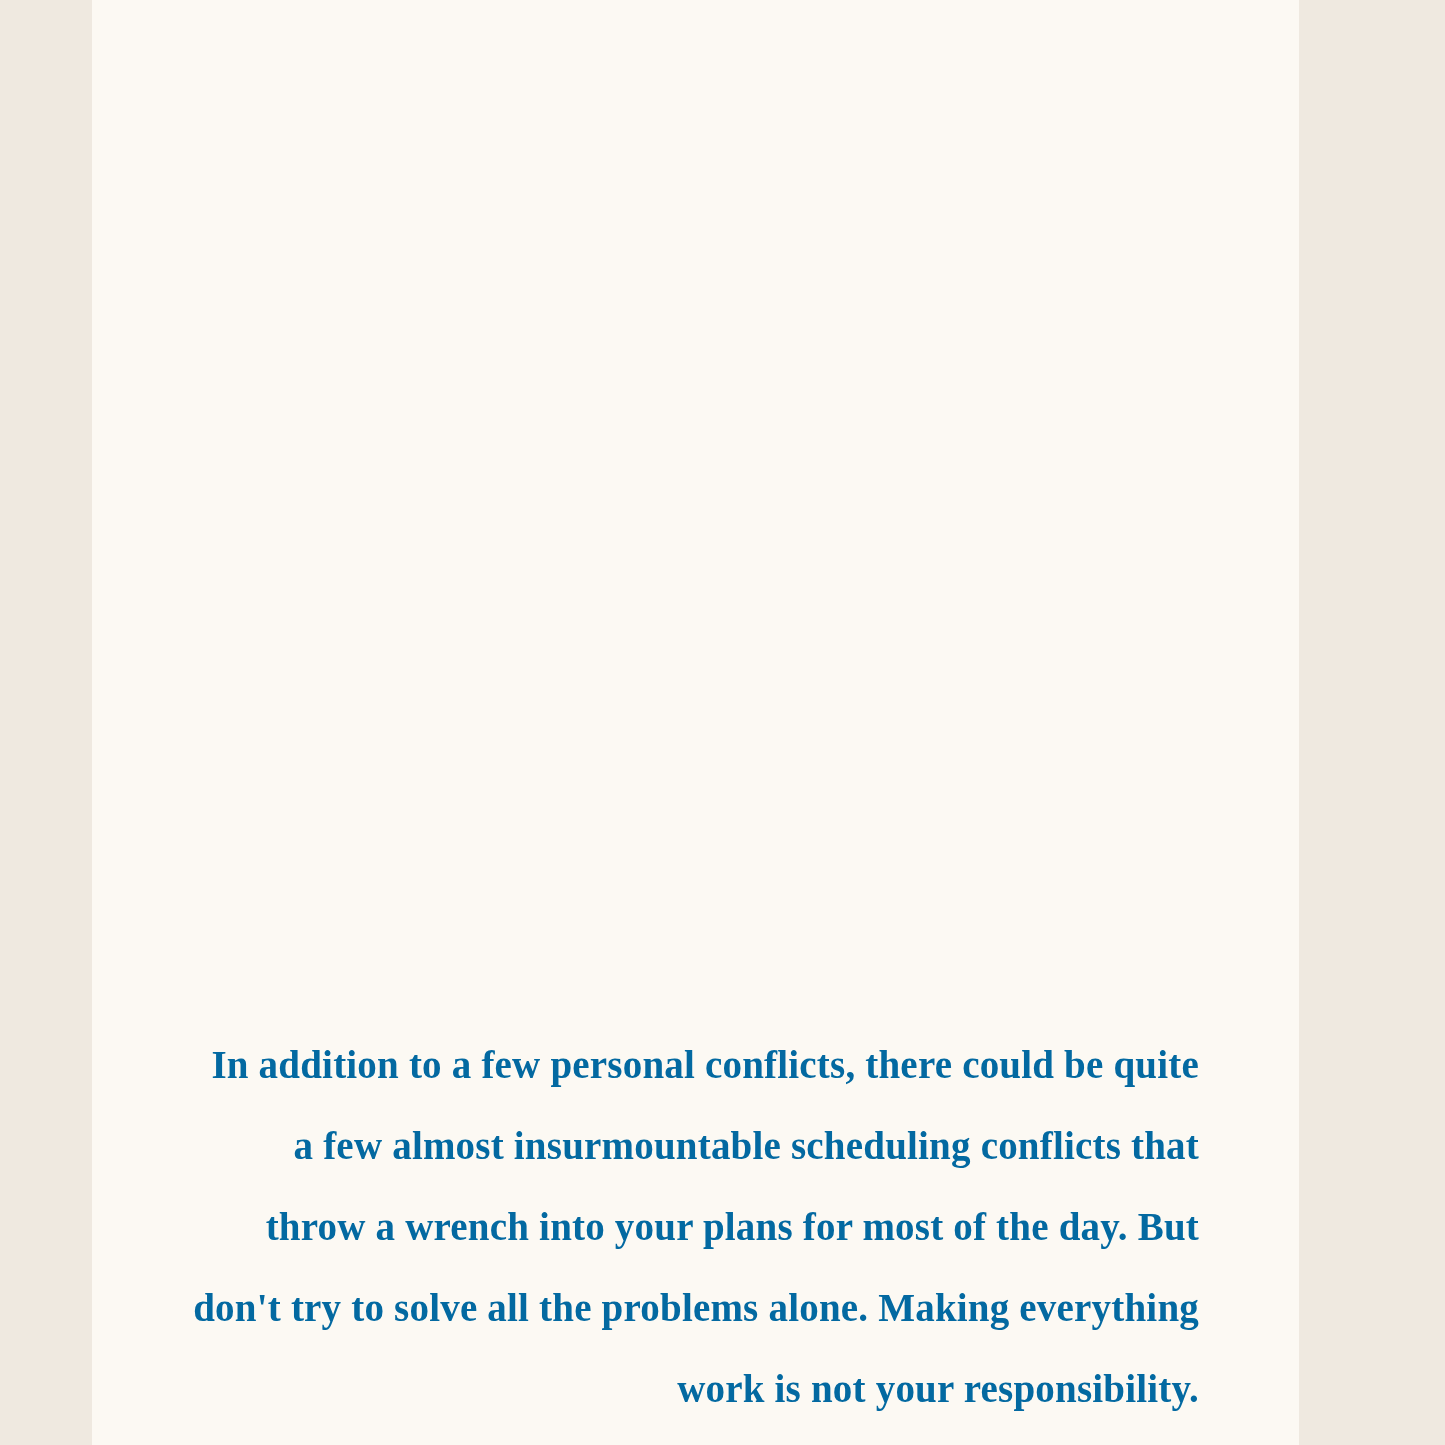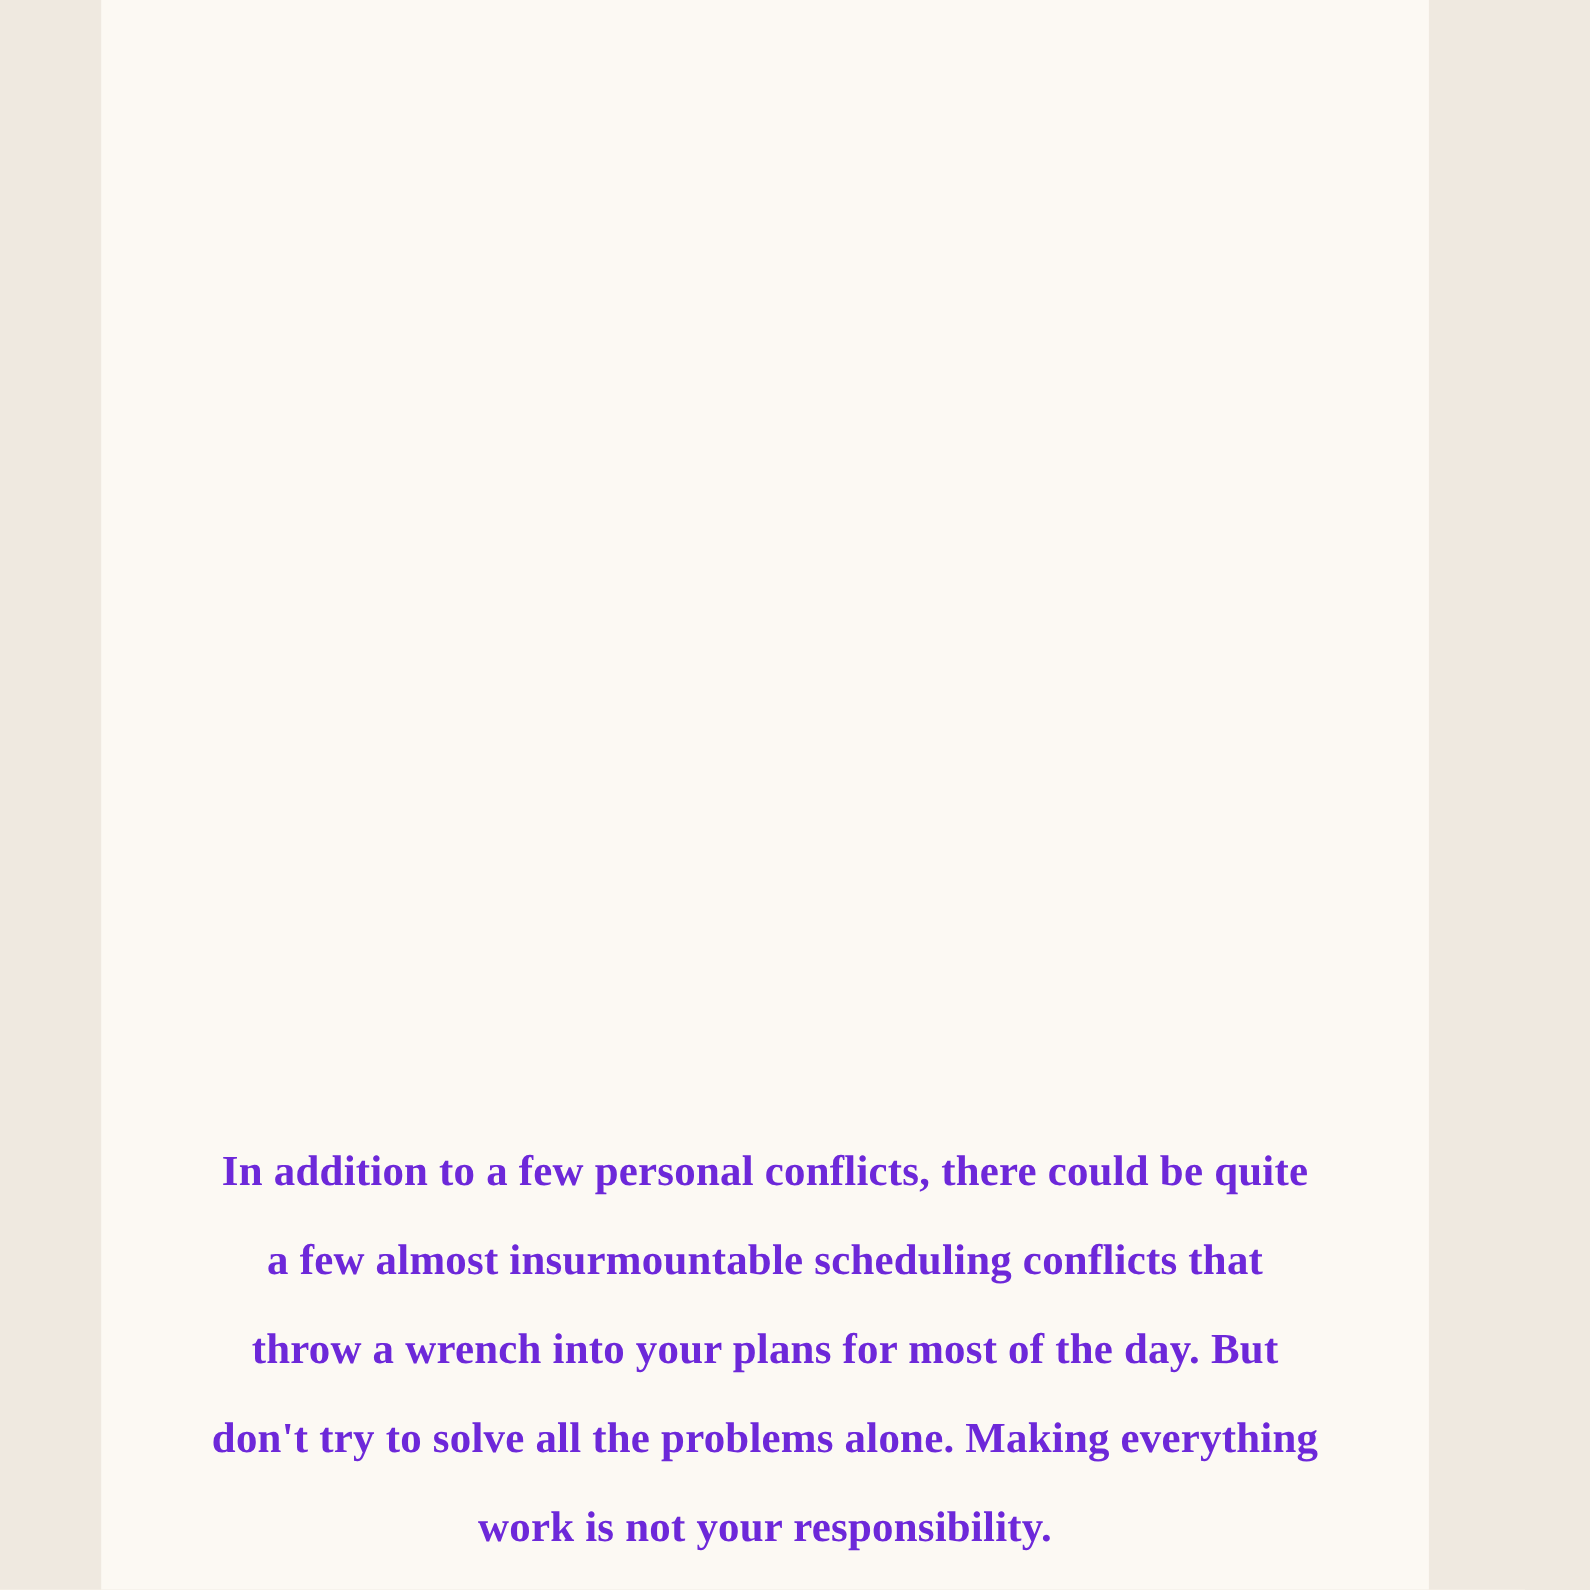--- a/index.html
+++ b/index.html
@@ -30,27 +30,27 @@
   .quote-block {
     position: absolute;
     left: 0;
     right: 0;
     bottom: 16px;
     padding: 0 100px;
     box-sizing: border-box;
   }
   .quote-text {
     margin: 0;
-    text-align: center;
+    text-align: right;
     font-family: "Liberation Serif", serif;
     font-weight: 700;
     font-size: 39px;
     line-height: 81px;
     letter-spacing: 0.2px;
-    color: #6d28d9;
+    color: #0369a1;
   }
 </style>
 </head>
 <body>
 
 <div class="page">
   <div class="card">
     <div class="quote-block">
       <p class="quote-text">In addition to a few personal conflicts, there could be quite a few almost insurmountable scheduling conflicts that throw a wrench into your plans for most of the day. But don't try to solve all the problems alone. Making everything work is not your responsibility.</p>
     </div>

